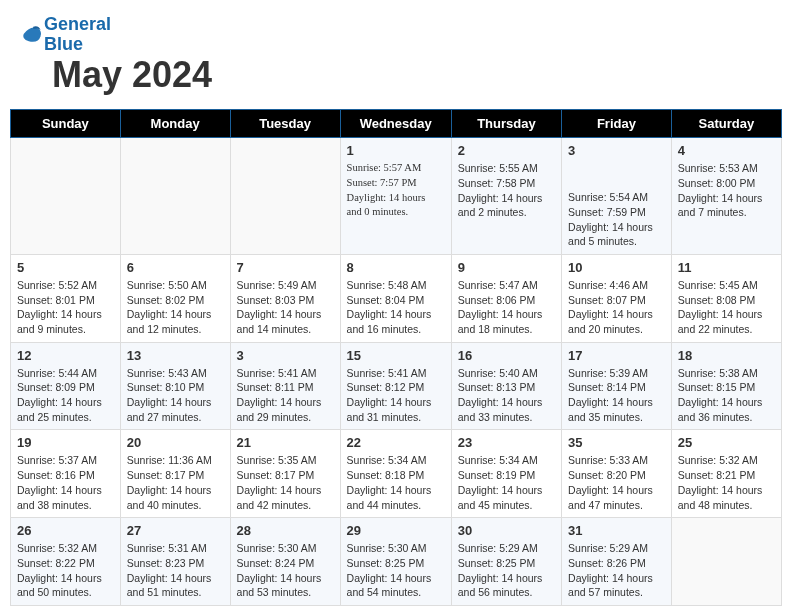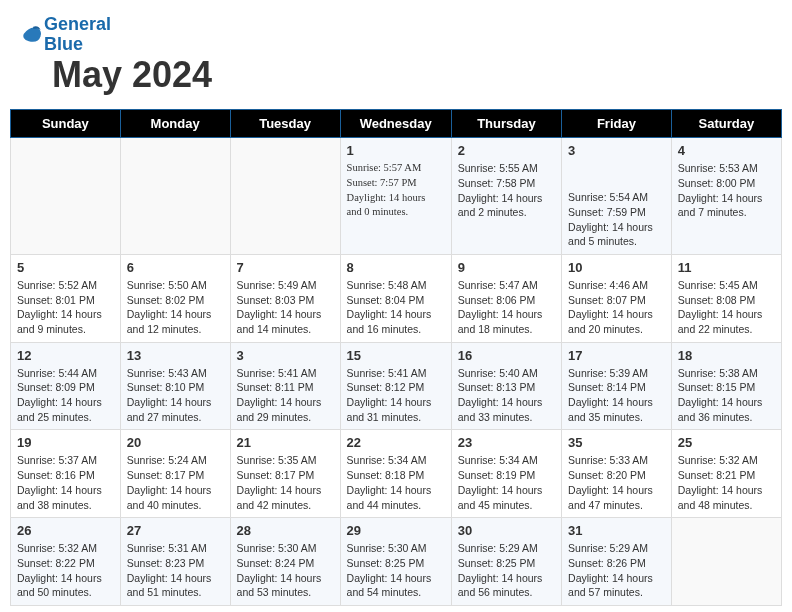--- a/index.html
+++ b/index.html
@@ -271,21 +271,21 @@
       <tr>
         <td>
           <div class="day-number">19</div>
           <div class="day-info" style="white-space: pre-line;">Sunrise: 5:37 AM
 Sunset: 8:16 PM
 Daylight: 14 hours
 and 38 minutes.</div>
         </td>
         <td>
           <div class="day-number">20</div>
-          <div class="day-info" style="white-space: pre-line;">Sunrise: 5:24 AM
+          <div class="day-info" style="white-space: pre-line;">Sunrise: 11:36 AM
 Sunset: 8:17 PM
 Daylight: 14 hours
 and 40 minutes.</div>
         </td>
         <td>
           <div class="day-number">21</div>
           <div class="day-info" style="white-space: pre-line;">Sunrise: 5:35 AM
 Sunset: 8:17 PM
 Daylight: 14 hours
 and 42 minutes.</div>

